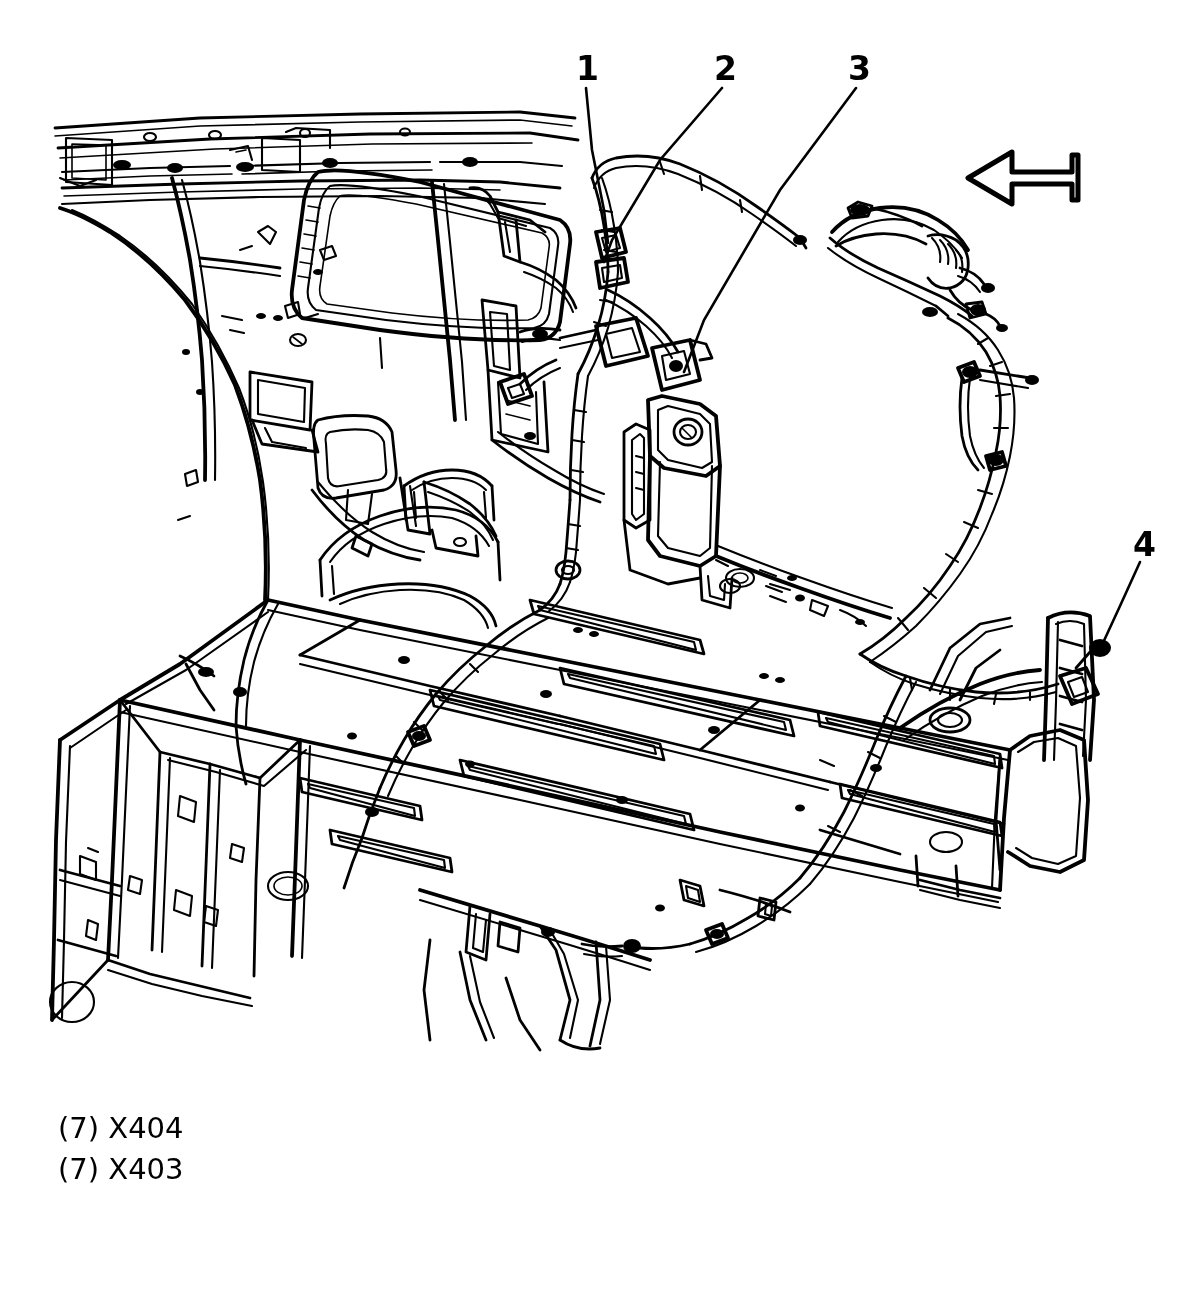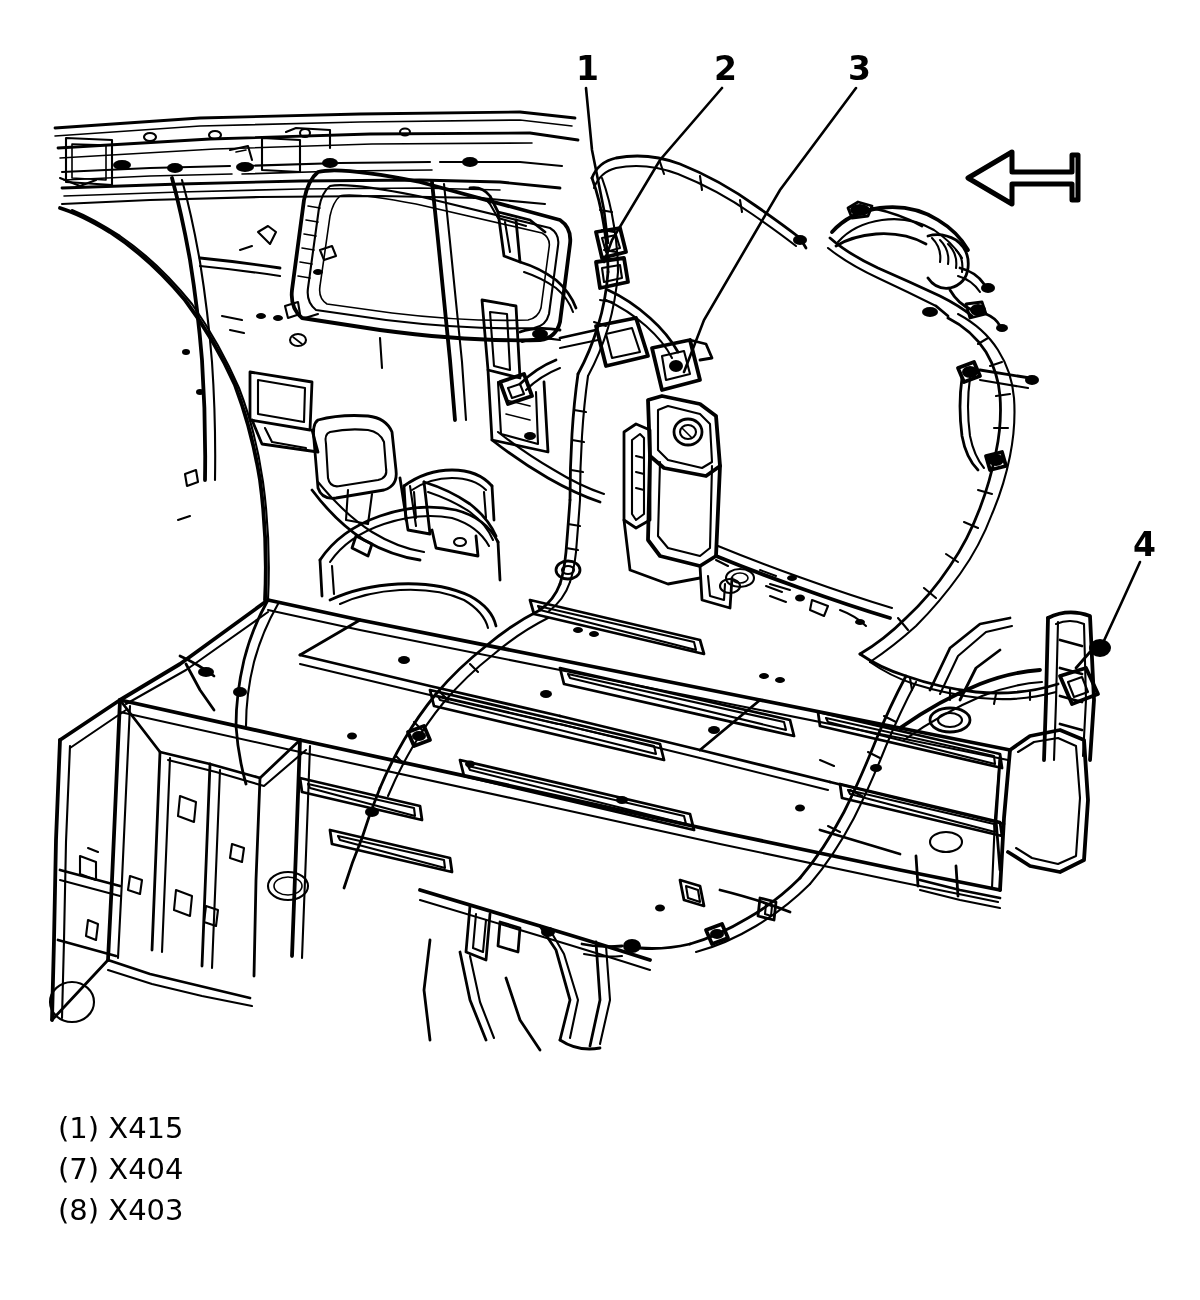--- a/index.html
+++ b/index.html
@@ -505,16 +505,15 @@
     <text class="callout-num" x="576" y="80">1</text>
     <text class="callout-num" x="714" y="80">2</text>
     <text class="callout-num" x="848" y="80">3</text>
     <text class="callout-num" x="1133" y="556">4</text>
   </g>
 
 </svg>
 </div>
 
 <div class="legend">
-  <div class="legend-item">(1) X415</div>
   <div class="legend-item">(7) X404</div>
-  <div class="legend-item">(8) X403</div>
+  <div class="legend-item">(7) X403</div>
 </div>
 
 </body></html>

